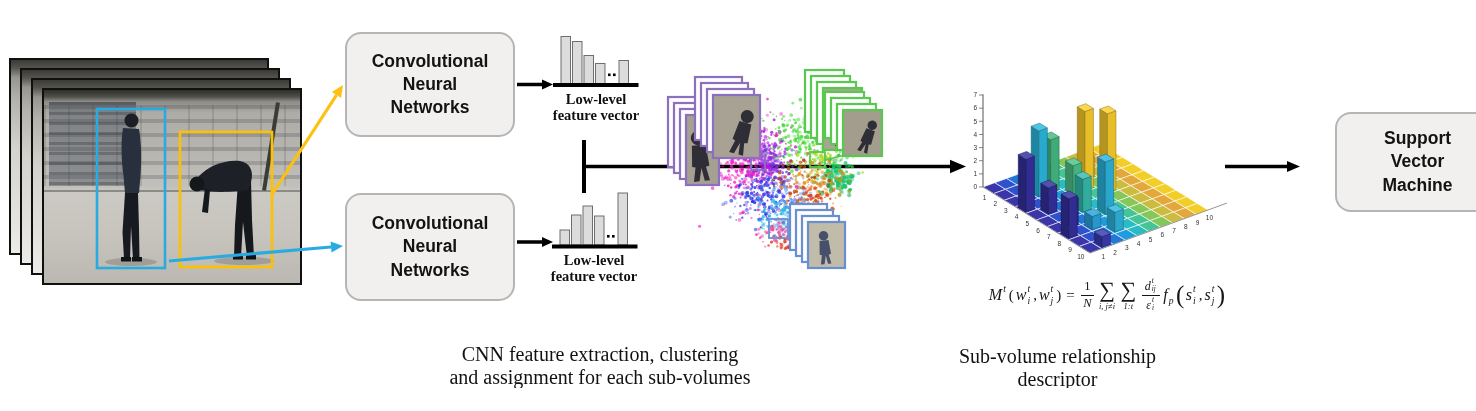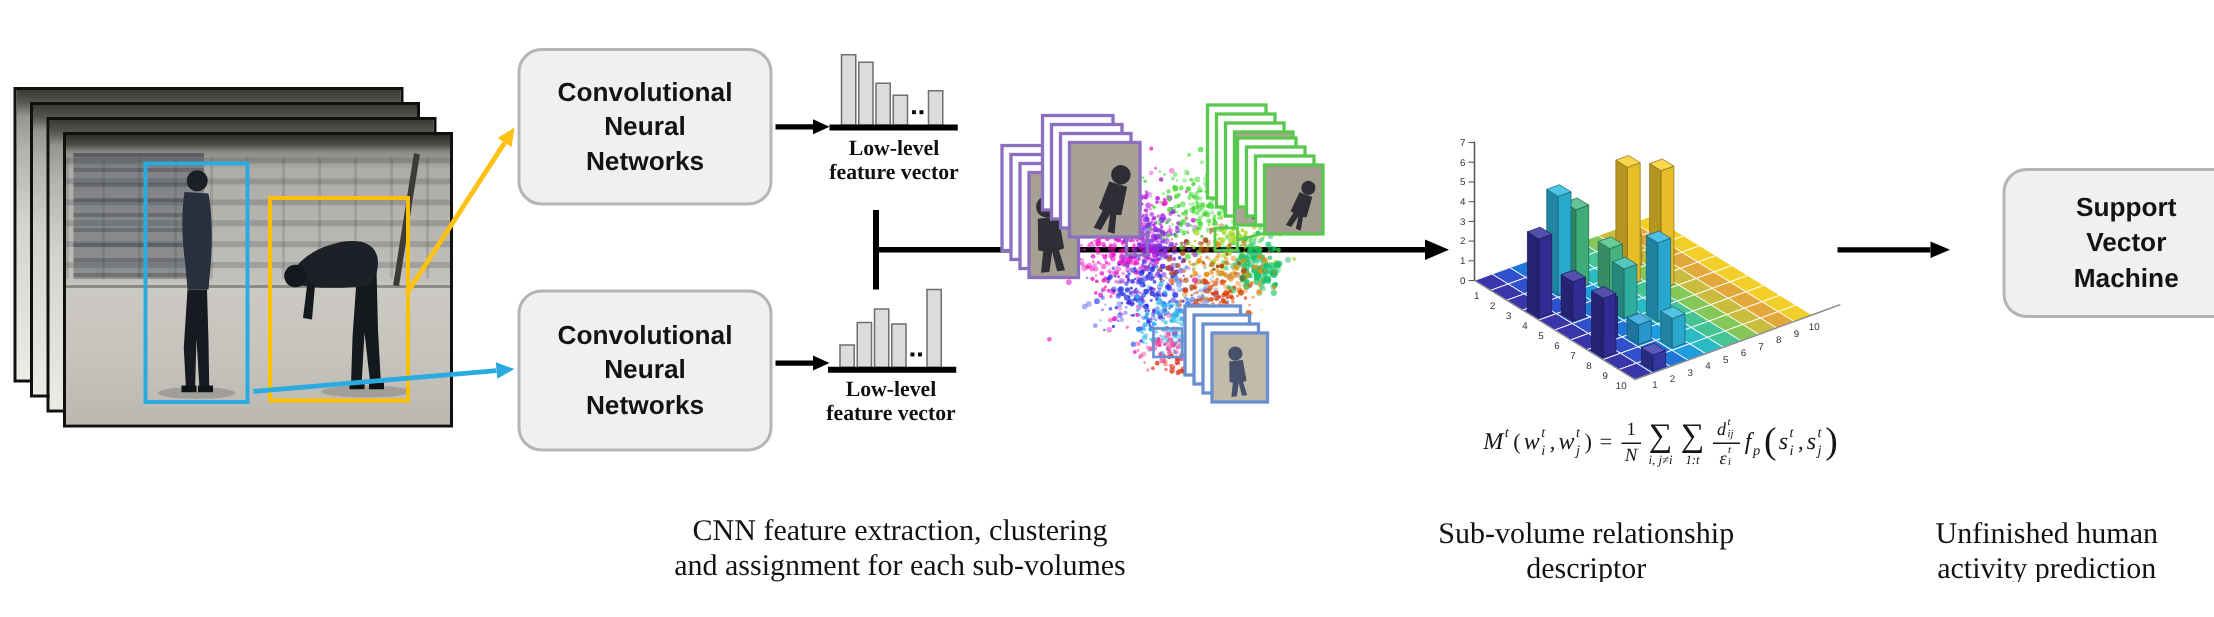--- a/index.html
+++ b/index.html
@@ -87,22 +87,20 @@
 
   <div class="fvlabel" id="fv-top">Low-level
 feature vector</div>
   <div class="fvlabel" id="fv-bottom">Low-level
 feature vector</div>
 
   <div class="caption" id="cap-desc">Sub-volume relationship
 descriptor</div>
   <div class="caption" id="cap-cnn">CNN feature extraction, clustering
 and assignment for each sub-volumes</div>
-  <div class="caption" id="cap-pred">Unfinished human
-activity prediction</div>
 
   <div id="formula">
       <span class="fm-row">
         <span style="display: inline-flex; align-items: center;">
           <span class="fvar" style="font-size: 16px;">M</span>
           <span class="fss" style="height: 22px; font-size: 9.6px;">
             <span>t</span>
             <span></span>
           </span>
         </span>

